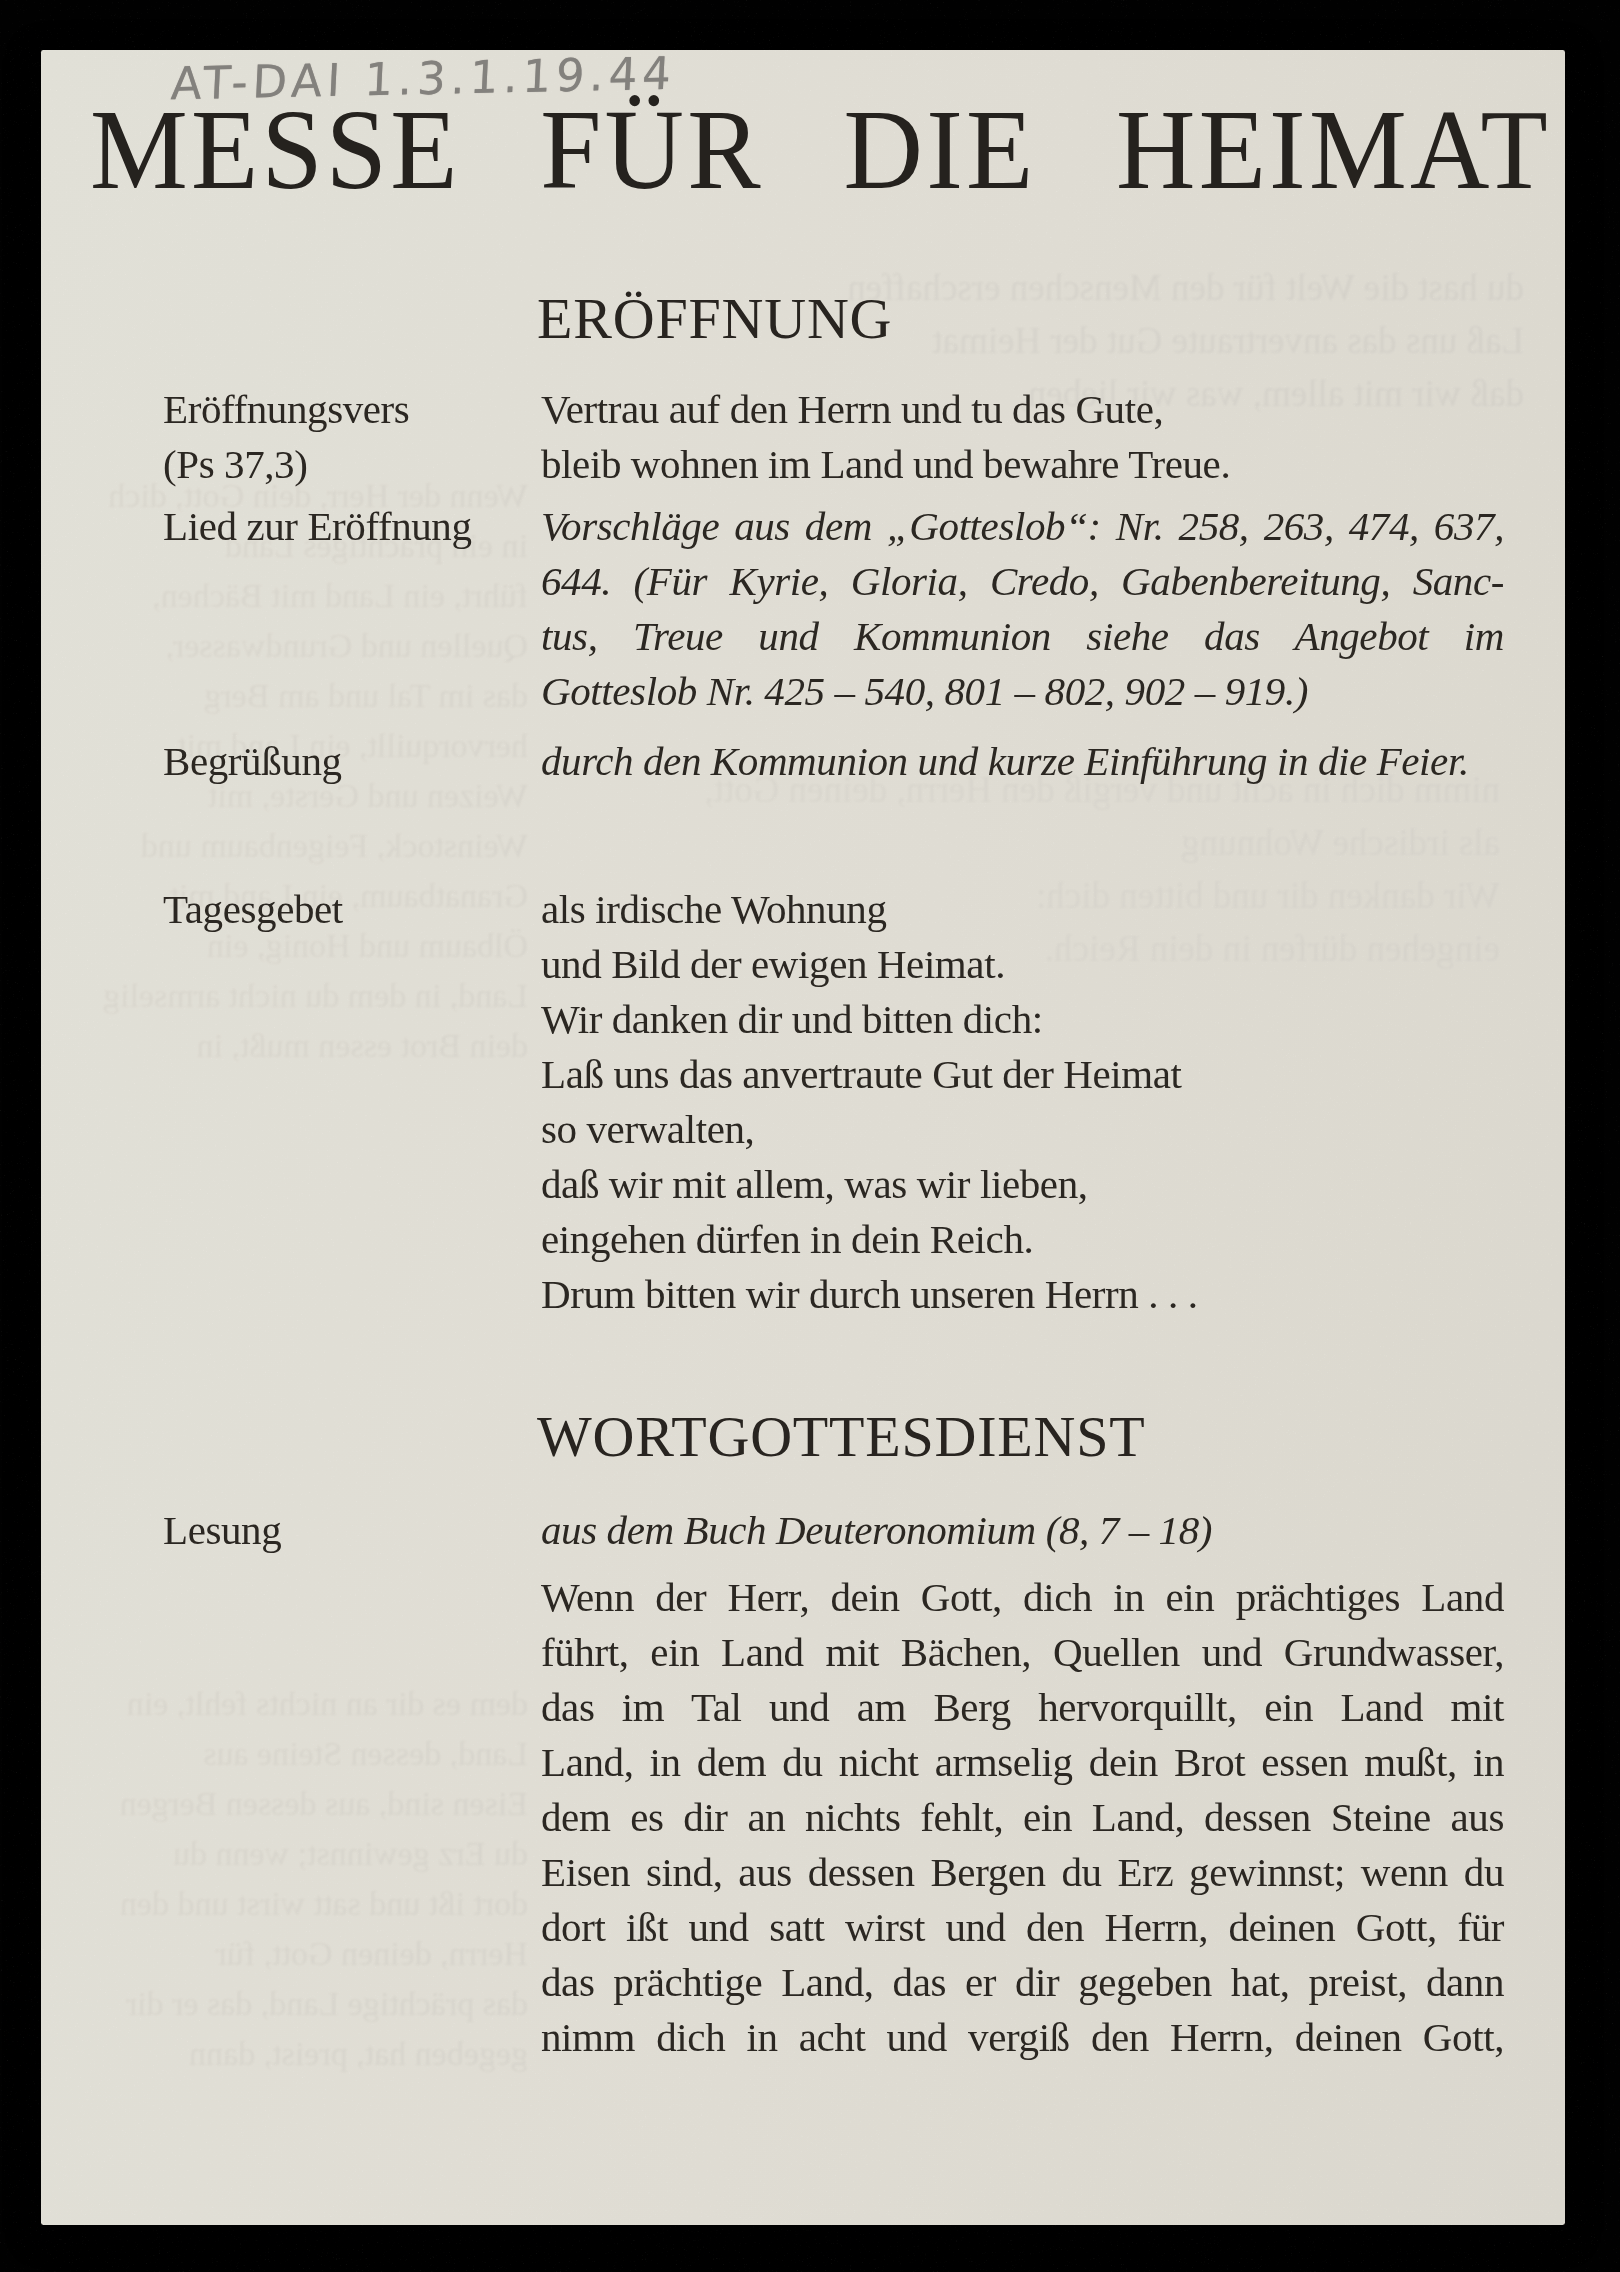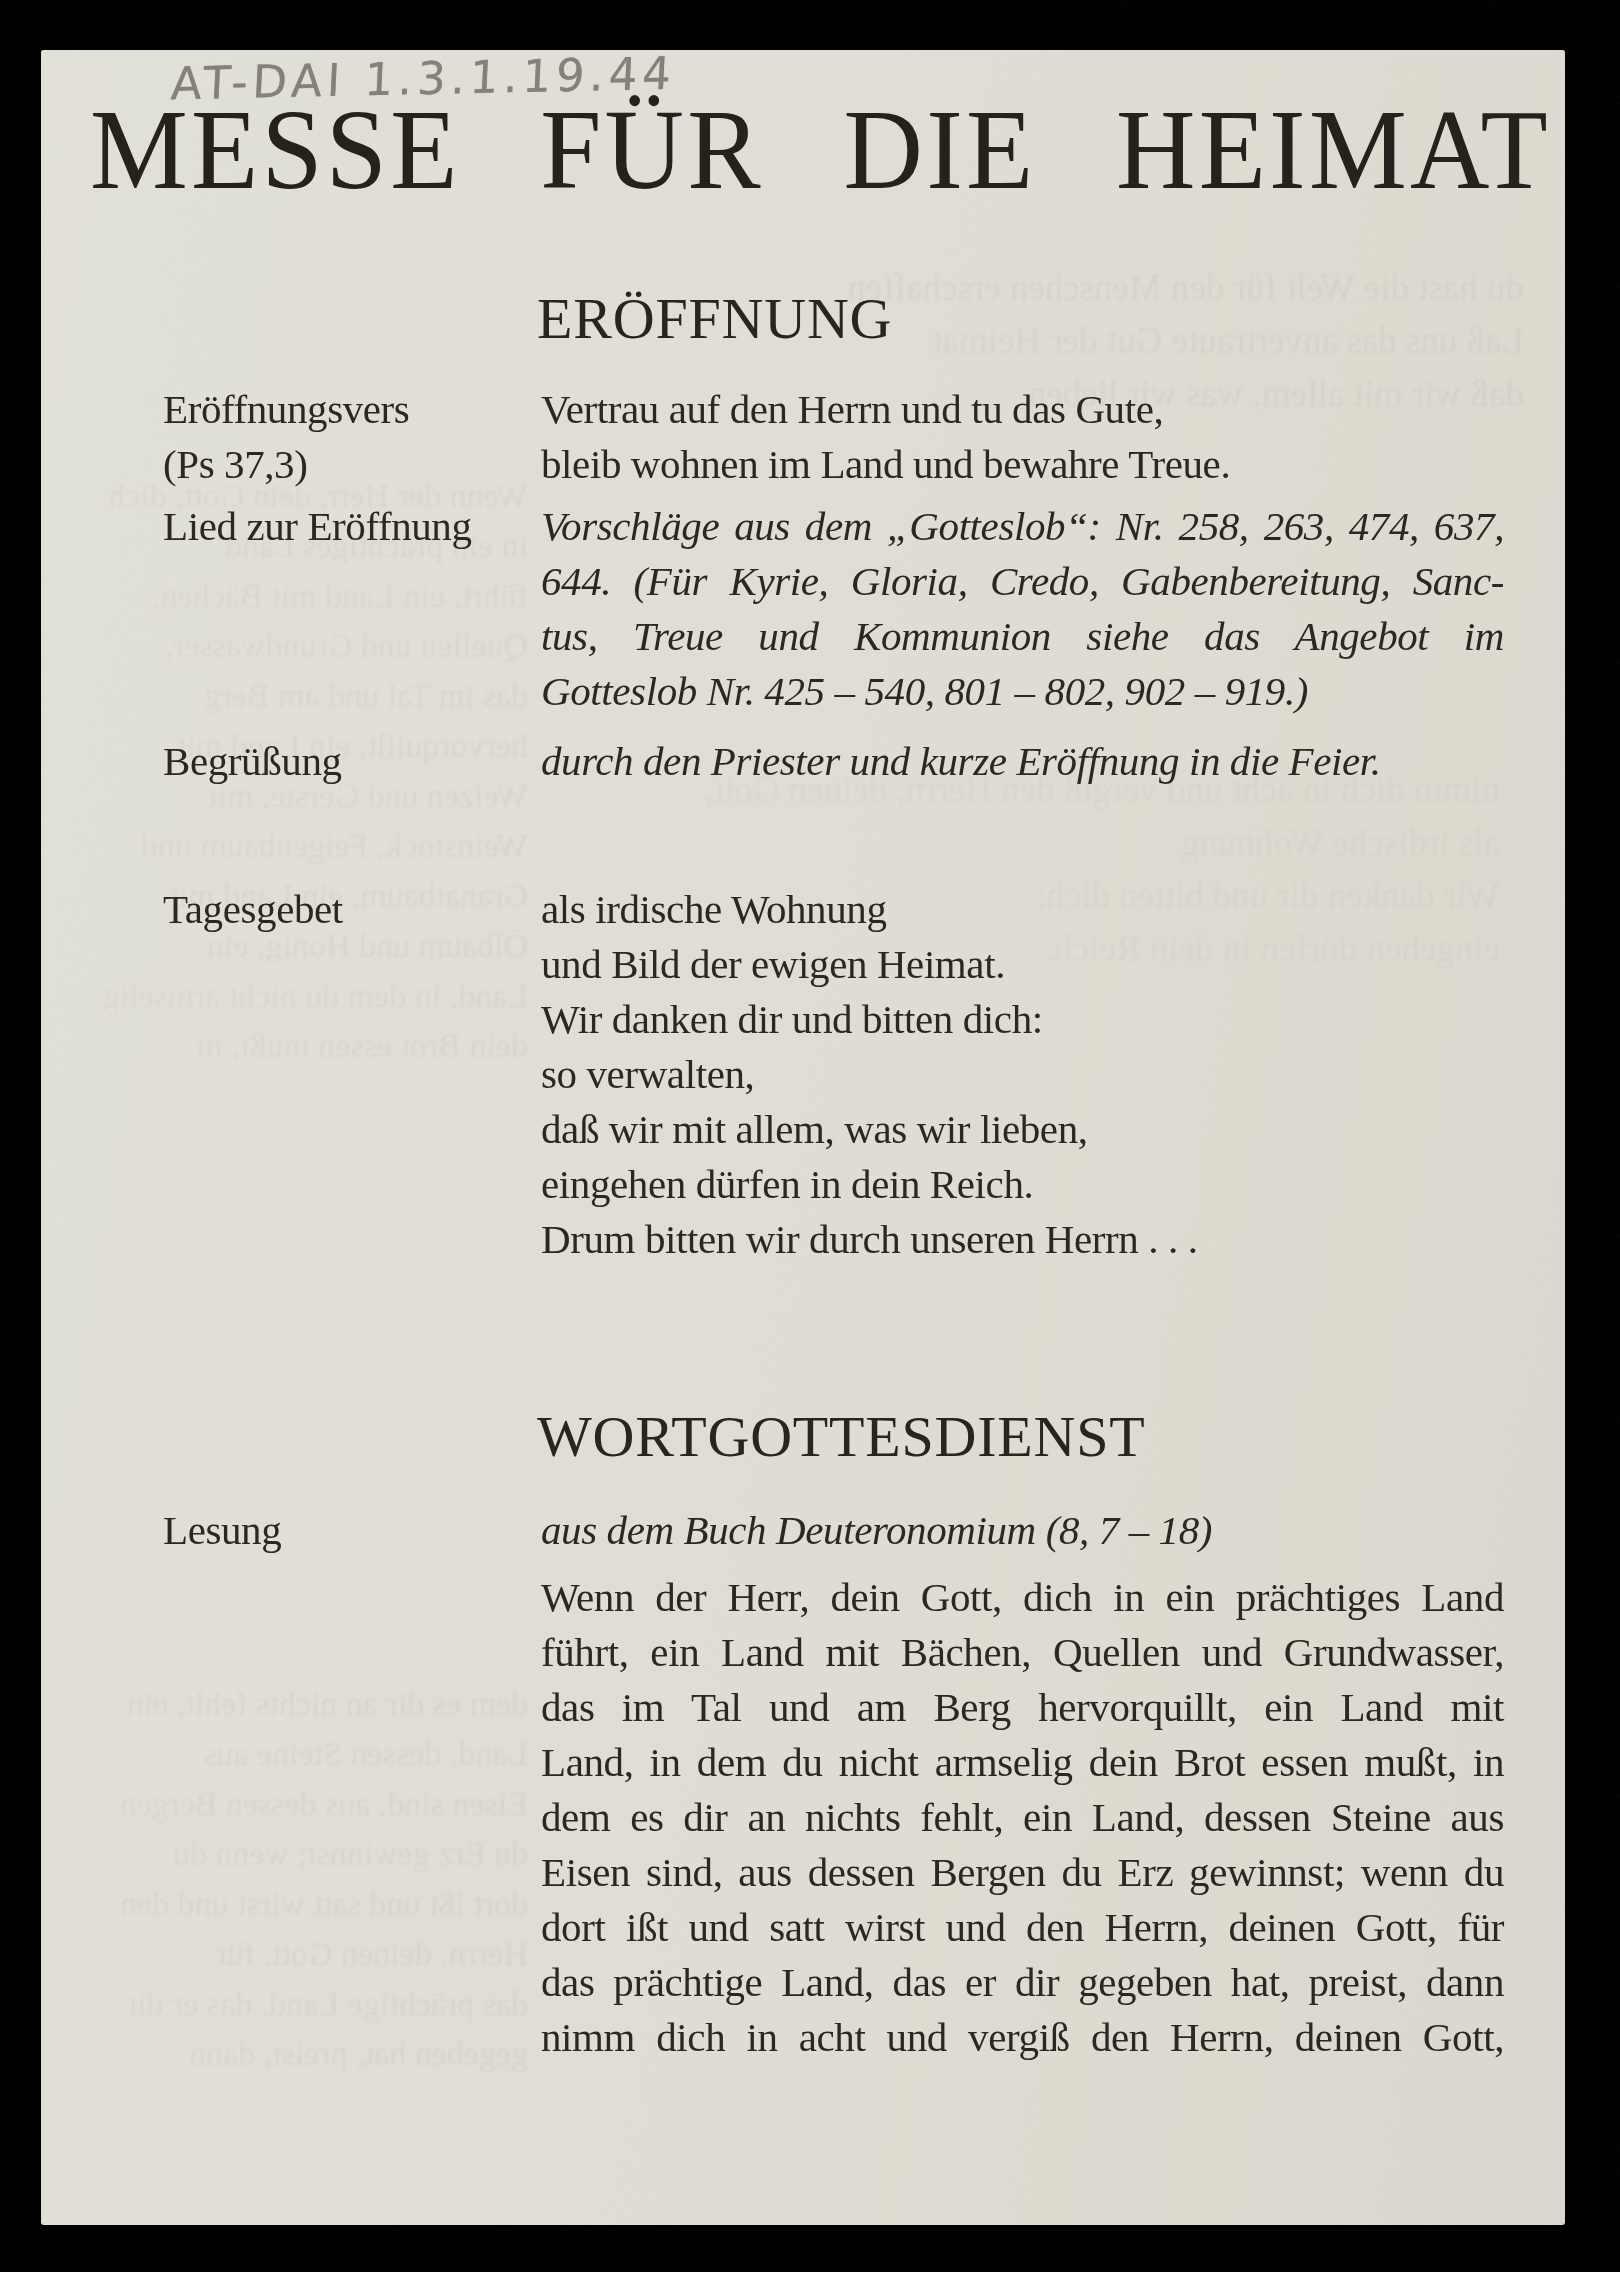--- a/index.html
+++ b/index.html
@@ -160,28 +160,29 @@
   <div class="label row-song">Lied zur Eröffnung</div>
   <div class="content row-song italic">
     <div class="jline">Vorschläge aus dem „Gotteslob“: Nr. 258, 263, 474, 637,</div>
     <div class="jline">644. (Für Kyrie, Gloria, Credo, Gabenbereitung, Sanc-</div>
     <div class="jline">tus, Treue und Kommunion siehe das Angebot im</div>
     <div class="line">Gotteslob Nr. 425 – 540, 801 – 802, 902 – 919.)</div>
   </div>
 
   <div class="label row-greeting">Begrüßung</div>
   <div class="content row-greeting italic">
-    <div class="line">durch den Priester und kurze Eröffnung in die Feier.</div>
+    <div class="line">durch den Kommunion und kurze Einführung in die Feier.</div>
   </div>
 
   <div class="label row-collect">Tagesgebet</div>
   <div class="content row-collect">
     <div class="line">als irdische Wohnung</div>
     <div class="line">und Bild der ewigen Heimat.</div>
     <div class="line">Wir danken dir und bitten dich:</div>
+    <div class="line">Laß uns das anvertraute Gut der Heimat</div>
     <div class="line">so verwalten,</div>
     <div class="line">daß wir mit allem, was wir lieben,</div>
     <div class="line">eingehen dürfen in dein Reich.</div>
     <div class="line">Drum bitten wir durch unseren Herrn . . .</div>
   </div>
 
   <div class="section-heading heading-word">WORTGOTTESDIENST</div>
 
   <div class="label row-reading-label">Lesung</div>
   <div class="content row-reading-label italic">

